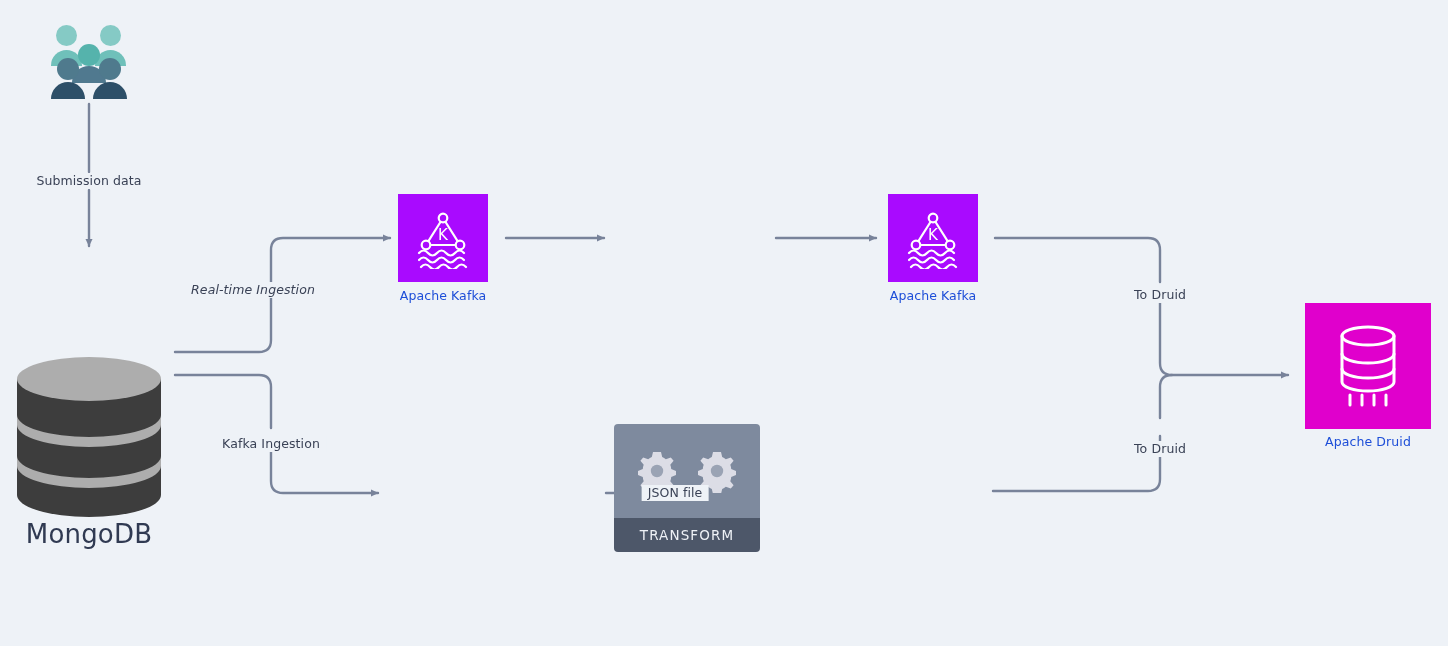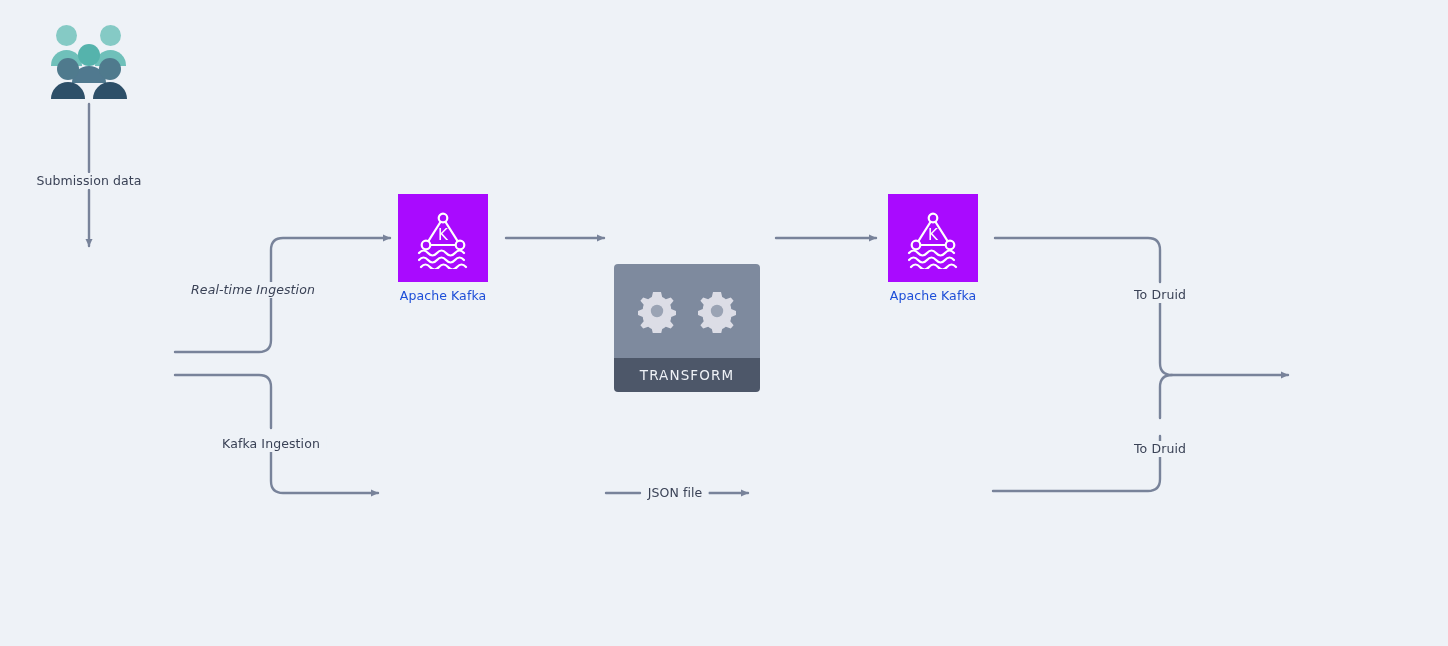--- a/index.html
+++ b/index.html
@@ -101,20 +101,29 @@
     <div class="p-head" style="left:27px; top:22px; width:22px; height:22px; background:#55b3ac;"></div>
     <div class="p-body" style="left:21px; top:44px; width:34px; height:17px; background:#50798f;"></div>
     <div class="p-head" style="left:6px;  top:36px; width:22px; height:22px; background:#4f7a8d;"></div>
     <div class="p-body" style="left:0px;  top:60px; width:34px; height:17px; background:#2d4f68;"></div>
     <div class="p-head" style="left:48px; top:36px; width:22px; height:22px; background:#4f7a8d;"></div>
     <div class="p-body" style="left:42px; top:60px; width:34px; height:17px; background:#2d4f68;"></div>
   </div>
 
   <div class="edge-label ctr" style="left:89px; top:181px;">Submission data</div>
 
+  <div class="node mongo-wrap" style="left:15px; top:285px;">
+    <svg width="148" height="160" viewBox="0 0 148 160" xmlns="http://www.w3.org/2000/svg">
+      <path d="M2,22 L2,138 A72,22 0 0 0 146,138 L146,22 Z" fill="#3d3d3d"></path>
+      <ellipse cx="74" cy="22" rx="72" ry="22" fill="#adadad"></ellipse>
+      <path d="M2,58 A72,22 0 0 0 146,58 L146,68 A72,22 0 0 1 2,68 Z" fill="#adadad"></path>
+      <path d="M2,99 A72,22 0 0 0 146,99 L146,109 A72,22 0 0 1 2,109 Z" fill="#adadad"></path>
+    </svg>
+    <div class="mongo-title">MongoDB</div>
+  </div>
 
   <div class="edge-label ctr" style="left:253px; top:290px;font-style:italic;">Real-time Ingestion</div>
   <div class="edge-label ctr" style="left:271px; top:444px;">Kafka Ingestion</div>
 
   <div class="node" style="left:398px; top:194px;">
     <div class="tile" style="width:90px; height:88px; background:#a90aff;">
       <svg width="62" height="62" viewBox="0 0 62 62" xmlns="http://www.w3.org/2000/svg">
         <g fill="none" stroke="#ffffff" stroke-width="2.2" stroke-linecap="round">
           <path d="M31,11 L14,38 L48,38 Z"></path>
           <path d="M7,46 q4.5,-5 9,0 t9,0 t9,0 t9,0 t9,0"></path>
@@ -160,14 +169,31 @@
       </svg>
     </div>
     <div class="caption" style="top:94px;">Apache Kafka</div>
   </div>
 
   <div class="edge-label ctr" style="left:1160px; top:295px;">To Druid</div>
   <div class="edge-label ctr" style="left:1160px; top:449px;">To Druid</div>
 
   <div class="edge-label ctr" style="left:675px; top:493px;">JSON file</div>
 
+  <div class="node" style="left:1305px; top:303px;">
+    <div class="tile" style="width:126px; height:126px; background:#e000cc;">
+      <svg width="78" height="88" viewBox="0 0 78 88" xmlns="http://www.w3.org/2000/svg">
+        <g fill="none" stroke="#ffffff" stroke-width="3" stroke-linecap="round">
+          <path d="M13,14 L13,60 A26,9 0 0 0 65,60 L65,14"></path>
+          <ellipse cx="39" cy="14" rx="26" ry="9"></ellipse>
+          <path d="M13,32 A26,9 0 0 0 65,32"></path>
+          <path d="M13,47 A26,9 0 0 0 65,47"></path>
+          <path d="M21,73 L21,83"></path>
+          <path d="M33,73 L33,83"></path>
+          <path d="M45,73 L45,83"></path>
+          <path d="M57,73 L57,83"></path>
+        </g>
+      </svg>
+    </div>
+    <div class="caption" style="top:131px;">Apache Druid</div>
+  </div>
 
 </div>
 
 </body></html>

